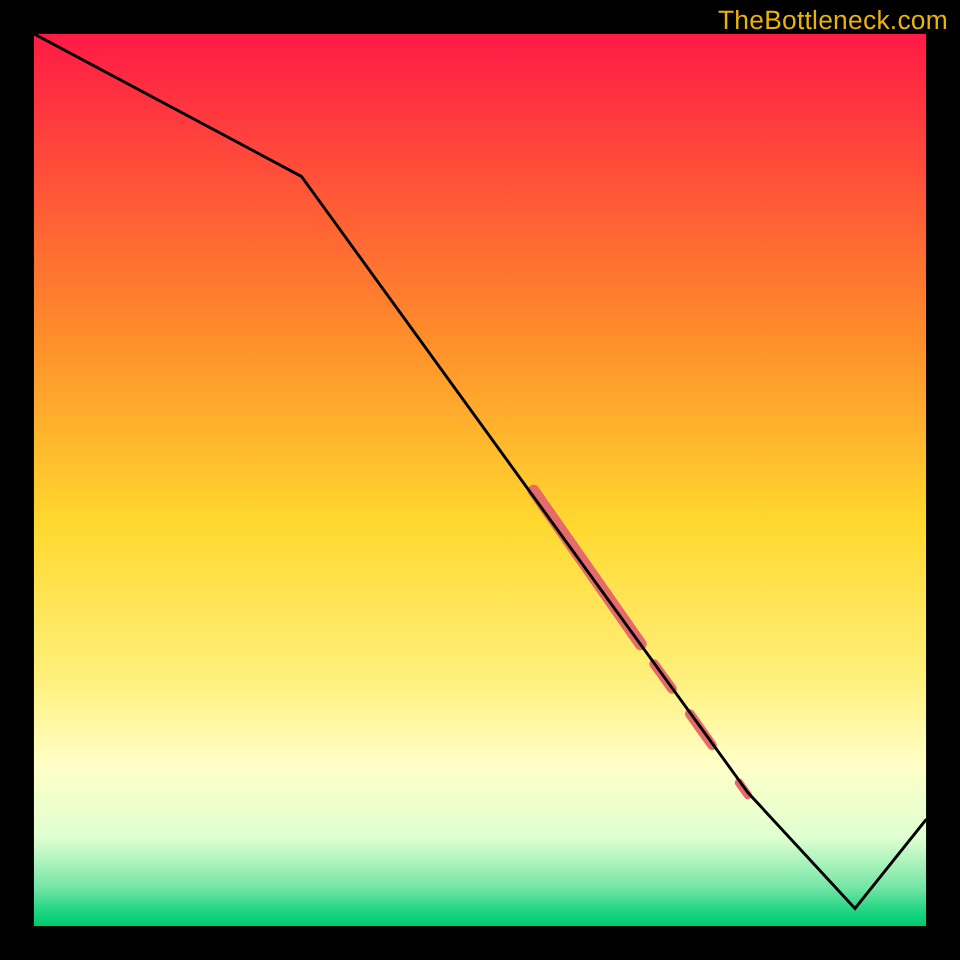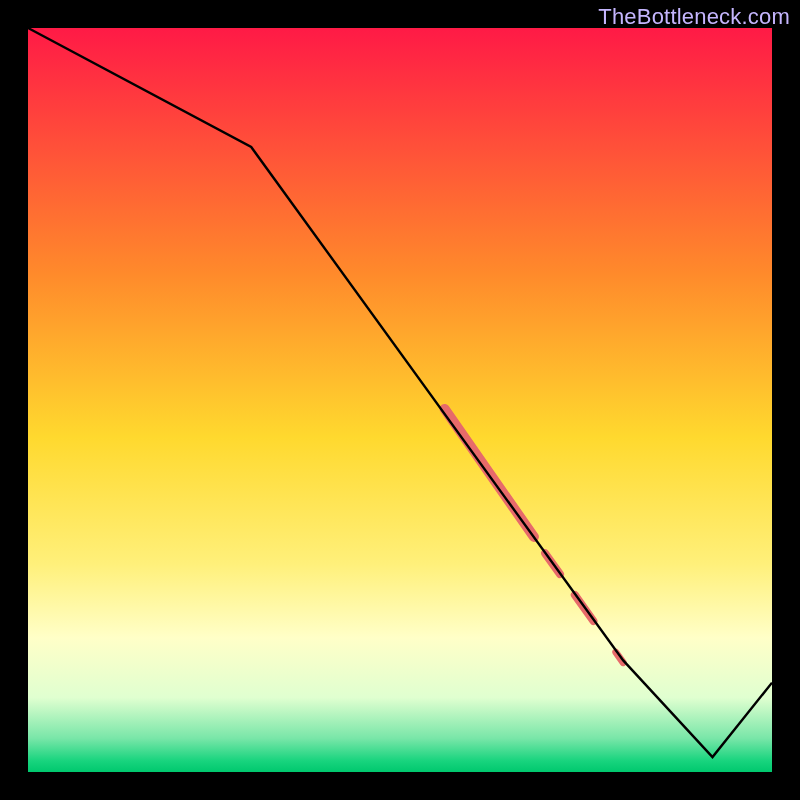--- a/index.html
+++ b/index.html
@@ -21,21 +21,21 @@
     left: 28px;
     top: 28px;
     width: 744px;
     height: 744px;
     overflow: hidden;
   }
   .watermark {
     position: absolute;
     top: 4px;
     right: 10px;
-    color: #c4b5fd;
+    color: #eab308;
     font-size: 22px;
     font-weight: 500;
     letter-spacing: 0.2px;
     user-select: none;
     z-index: 5;
   }
   svg { display: block; }
 </style>
 </head>
 <body>

